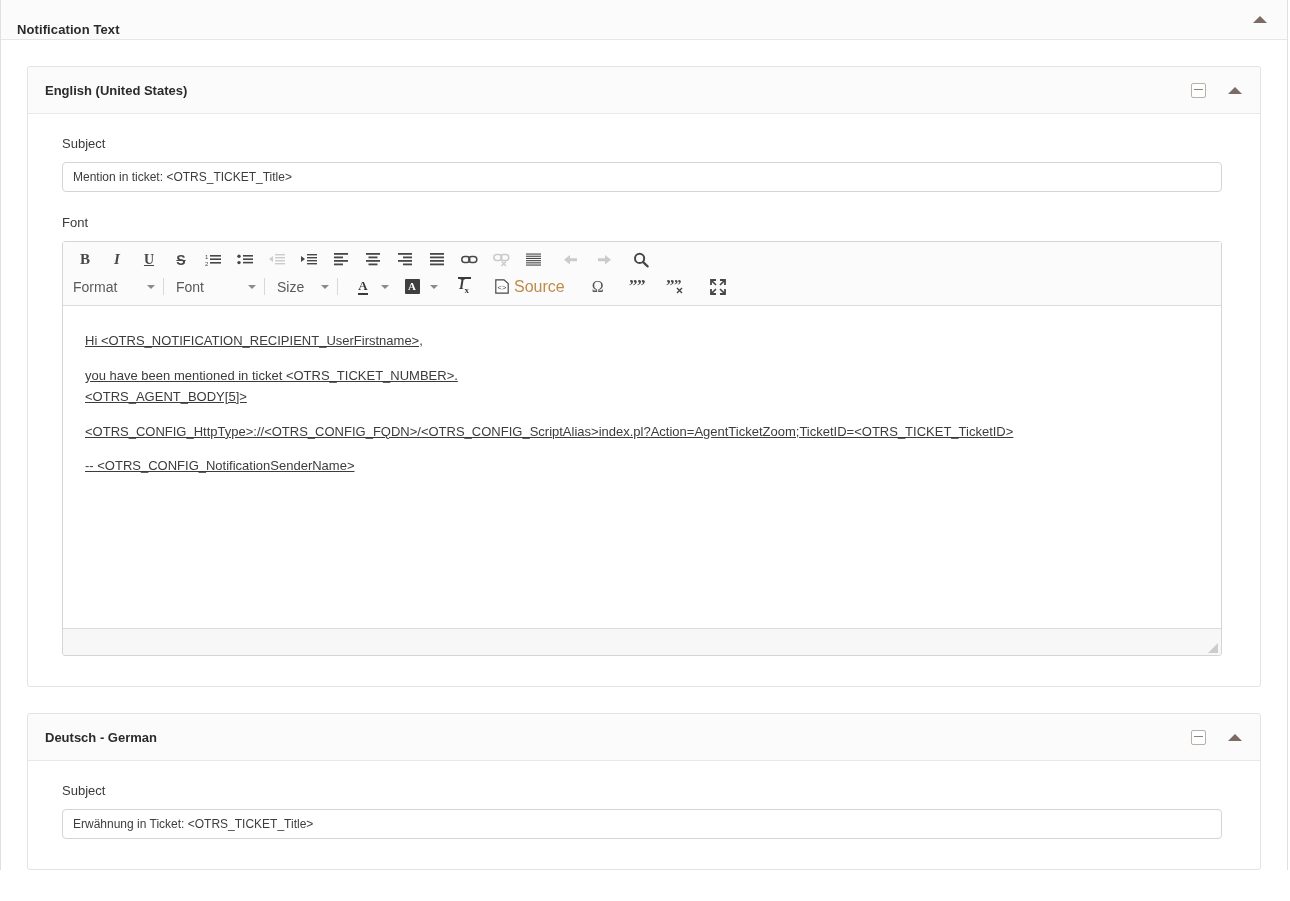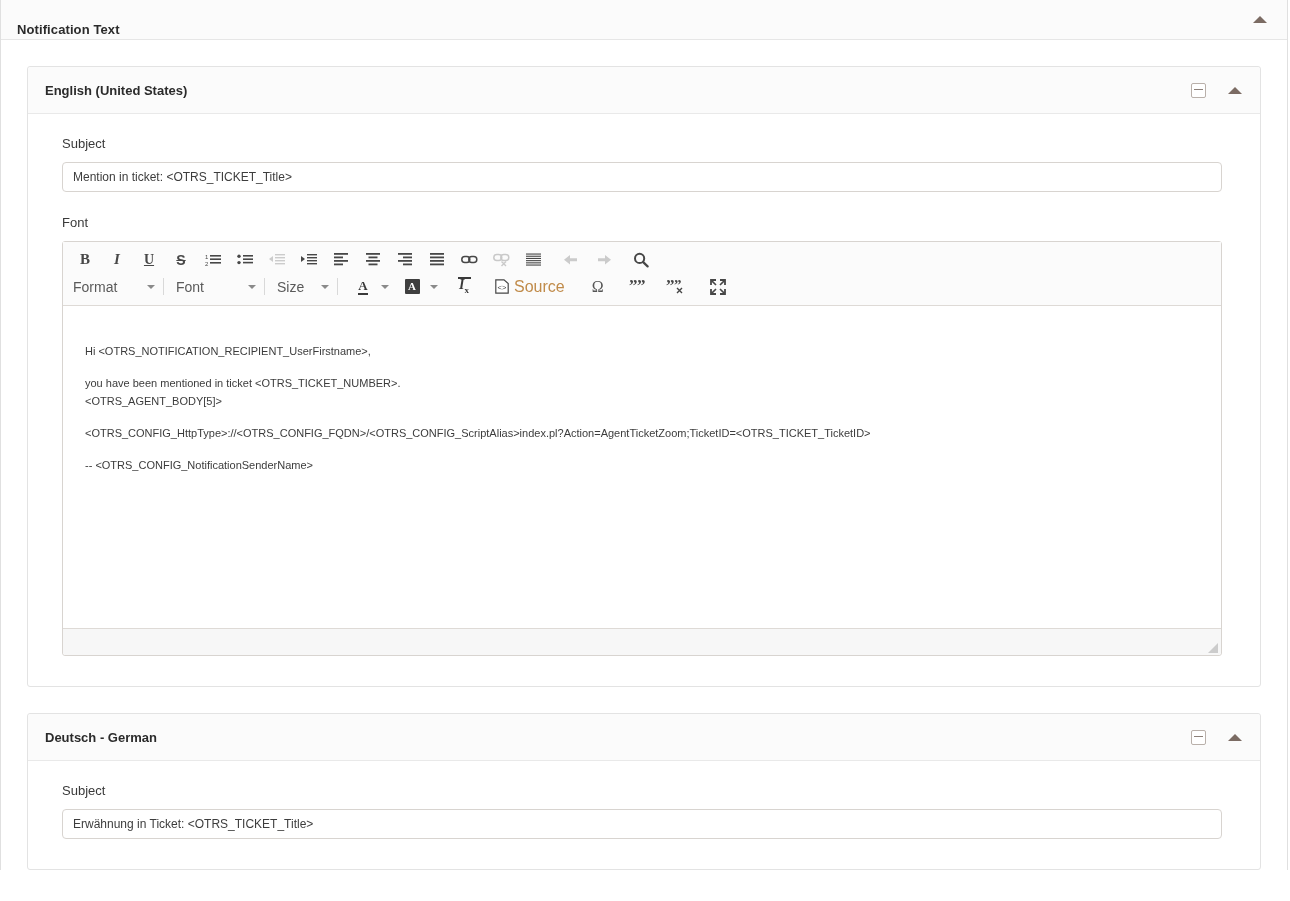--- a/index.html
+++ b/index.html
@@ -217,26 +217,27 @@
   }
 
   .editor-area {
     height: 322px;
     padding: 22px 22px 0 22px;
     box-sizing: border-box;
     background: #ffffff;
     overflow: hidden;
   }
   .editor-area p {
-    margin: 16px 0 16px 0;
+    margin: 4px 0 16px 0;
     font-family: "Liberation Sans", sans-serif;
-    font-size: 11px;
+    font-size: 13px;
     line-height: 1.45;
     color: #3c3c3c;
     white-space: nowrap;
+    text-decoration: underline;
   }
   .editor-area p.tight { margin-bottom: 0; }
   .editor-area p.after-tight { margin-top: 2px; margin-bottom: 16px; }
 
   .editor-footer {
     height: 26px;
     background: #f7f7f7;
     border-top: 1px solid #dedad6;
     border-radius: 0 0 3px 3px;
     position: relative;

